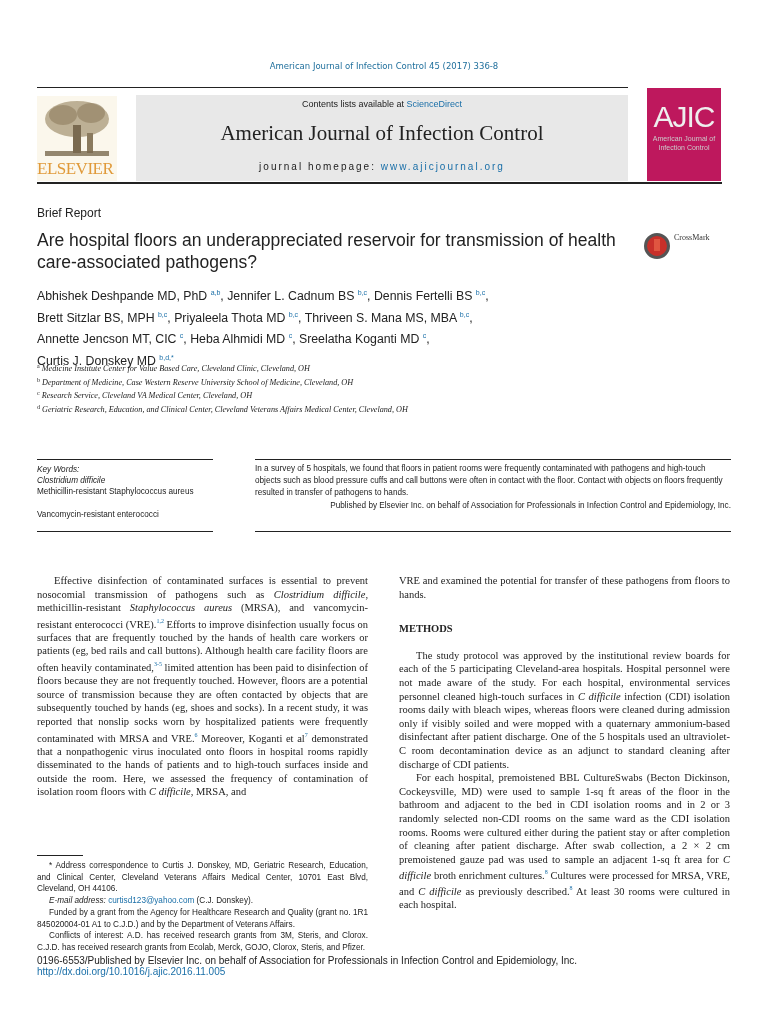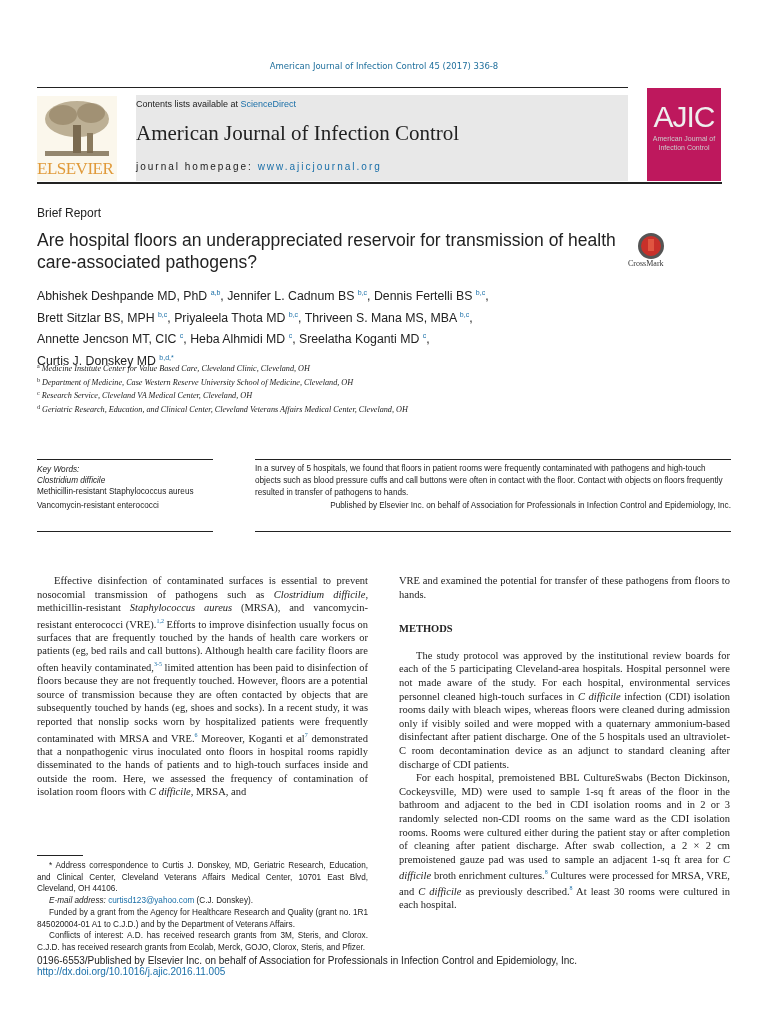--- a/index.html
+++ b/index.html
@@ -6,31 +6,31 @@
   html, body { width: 768px; height: 1028px; background: #fff; overflow: hidden; }
   body { position: relative; font-family: "DejaVu Sans", sans-serif; color: #222; }
   .abs { position: absolute; }
   .link { color: #1a6fa8; }
 
   #citation { left: 0; width: 768px; top: 61px; text-align: center; font-size: 8.5px; color: #1f6f9c; }
   .rule { background: #222; height: 1px; }
   #elsevier-logo { left: 37px; top: 96px; width: 80px; height: 85px; background: #fbf7ec; }
   #elsevier-logo .tree { position:absolute; left:6px; top:3px; width:68px; height:60px; }
   #elsevier-logo .word { position:absolute; left:0; right:8px; bottom:2px; text-align:center; font-family:"Liberation Serif", serif; font-size:17px; color:#e09a3a; letter-spacing:-0.5px; }
-  #journal-box { left: 136px; top: 95px; width: 492px; height: 86px; background: #e8e8e8; }
+  #journal-box { left: 136px; top: 95px; width: 492px; height: 86px; background: #e8e8e8; text-align: center; }
   #journal-box .contents { margin-top: 4px; font-family: "Liberation Sans", sans-serif; font-size: 9px; color: #222; }
   #journal-box .jtitle { margin-top: 12px; font-family: "Liberation Serif", serif; font-size: 21px; color: #222; }
   #journal-box .homepage { margin-top: 15px; font-family: "Liberation Sans", sans-serif; font-size: 10px; letter-spacing: 2px; color: #222; }
   #ajic-logo { left: 647px; top: 88px; width: 74px; height: 93px; background: #be185d; color: #ddd; text-align: center; }
   #ajic-logo .big { font-family: "Liberation Sans", sans-serif; font-size: 30px; font-weight: 300; margin-top: 12px; letter-spacing: -1px; color: #eee; }
   #ajic-logo .small { font-family: "Liberation Sans", sans-serif; font-size: 7px; line-height: 9px; color: #ccc; }
 
   #article-type { left: 37px; top: 206px; font-family: "Liberation Sans", sans-serif; font-size: 12px; color: #222; }
   #article-title { left: 37px; top: 229px; width: 600px; font-family: "Liberation Sans", sans-serif; font-size: 17.5px; line-height: 22px; color: #222; }
-  #crossmark { left: 624px; top: 233px; display: flex; align-items: flex-end; flex-direction: column; }
+  #crossmark { left: 644px; top: 233px; display: flex; align-items: flex-start; }
   #crossmark .circle { width: 26px; height: 26px; border-radius: 50%; border: 3px solid #555; background: #c8302a; position: relative; }
   #crossmark .circle::after { content:""; position:absolute; left:7px; top:3px; width:6px; height:12px; background:#e05540; }
   #crossmark .label { font-family: "Liberation Serif", serif; font-size: 8px; color: #333; margin-left: 4px; }
 
   #authors { left: 37px; top: 284px; width: 560px; font-family: "Liberation Sans", sans-serif; font-size: 12.3px; line-height: 17.5px; color: #222; }
   #authors sup { font-size: 7px; color: #1a6fa8; vertical-align: 5px; }
 
   #affiliations { left: 37px; top: 361px; font-family: "Liberation Serif", serif; font-style: italic; font-size: 8.2px; line-height: 11.5px; color: #222; }
   #affiliations sup { font-style: normal; font-size: 6px; vertical-align: 3px; margin-right: 2px; }
 
@@ -112,21 +112,21 @@
   <div><sup>b</sup><span>Department of Medicine, Case Western Reserve University School of Medicine, Cleveland, OH</span></div>
   <div><sup>c</sup><span>Research Service, Cleveland VA Medical Center, Cleveland, OH</span></div>
   <div><sup>d</sup><span>Geriatric Research, Education, and Clinical Center, Cleveland Veterans Affairs Medical Center, Cleveland, OH</span></div>
 </div>
 
 <div class="abs rule" style="left:37px; top:459px; width:176px;"></div>
 <div id="keywords-box" class="abs">
   <div class="kw kw-title">Key Words:</div>
   <div class="kw" style="margin-top:0"><i>Clostridium difficile</i></div>
   <div class="kw" style="margin-top:0">Methicillin-resistant Staphylococcus aureus</div>
-  <div class="kw" style="margin-top:3px">Vancomycin-resistant enterococci</div>
+  <div class="kw" style="margin-top:12px">Vancomycin-resistant enterococci</div>
 </div>
 <div class="abs rule" style="left:37px; top:531px; width:176px;"></div>
 
 <div class="abs rule" style="left:255px; top:459px; width:476px;"></div>
 <div id="abstract-box" class="abs" style="top:463px;">
   <p>In a survey of 5 hospitals, we found that floors in patient rooms were frequently contaminated with pathogens and high-touch objects such as blood pressure cuffs and call buttons were often in contact with the floor. Contact with objects on floors frequently resulted in transfer of pathogens to hands.</p>
   <p class="pub">Published by Elsevier Inc. on behalf of Association for Professionals in Infection Control and Epidemiology, Inc.</p>
 </div>
 <div class="abs rule" style="left:255px; top:531px; width:476px;"></div>
 

